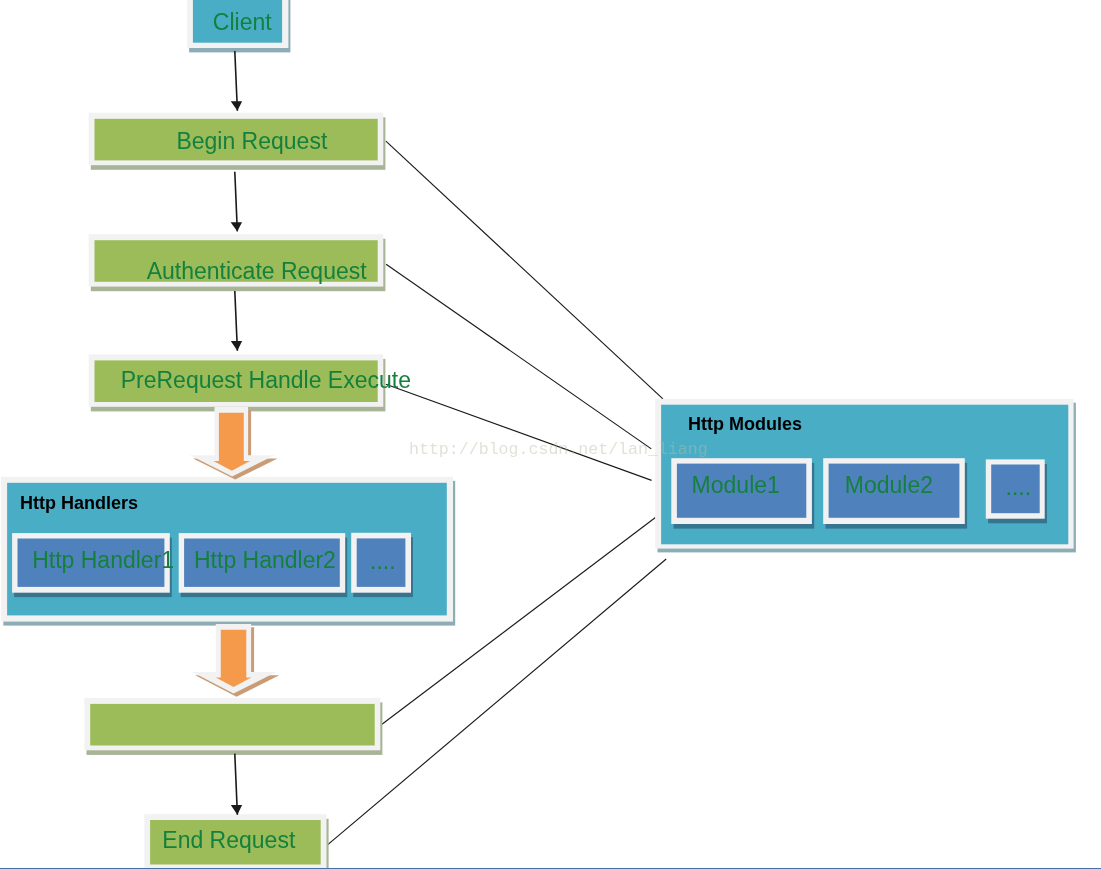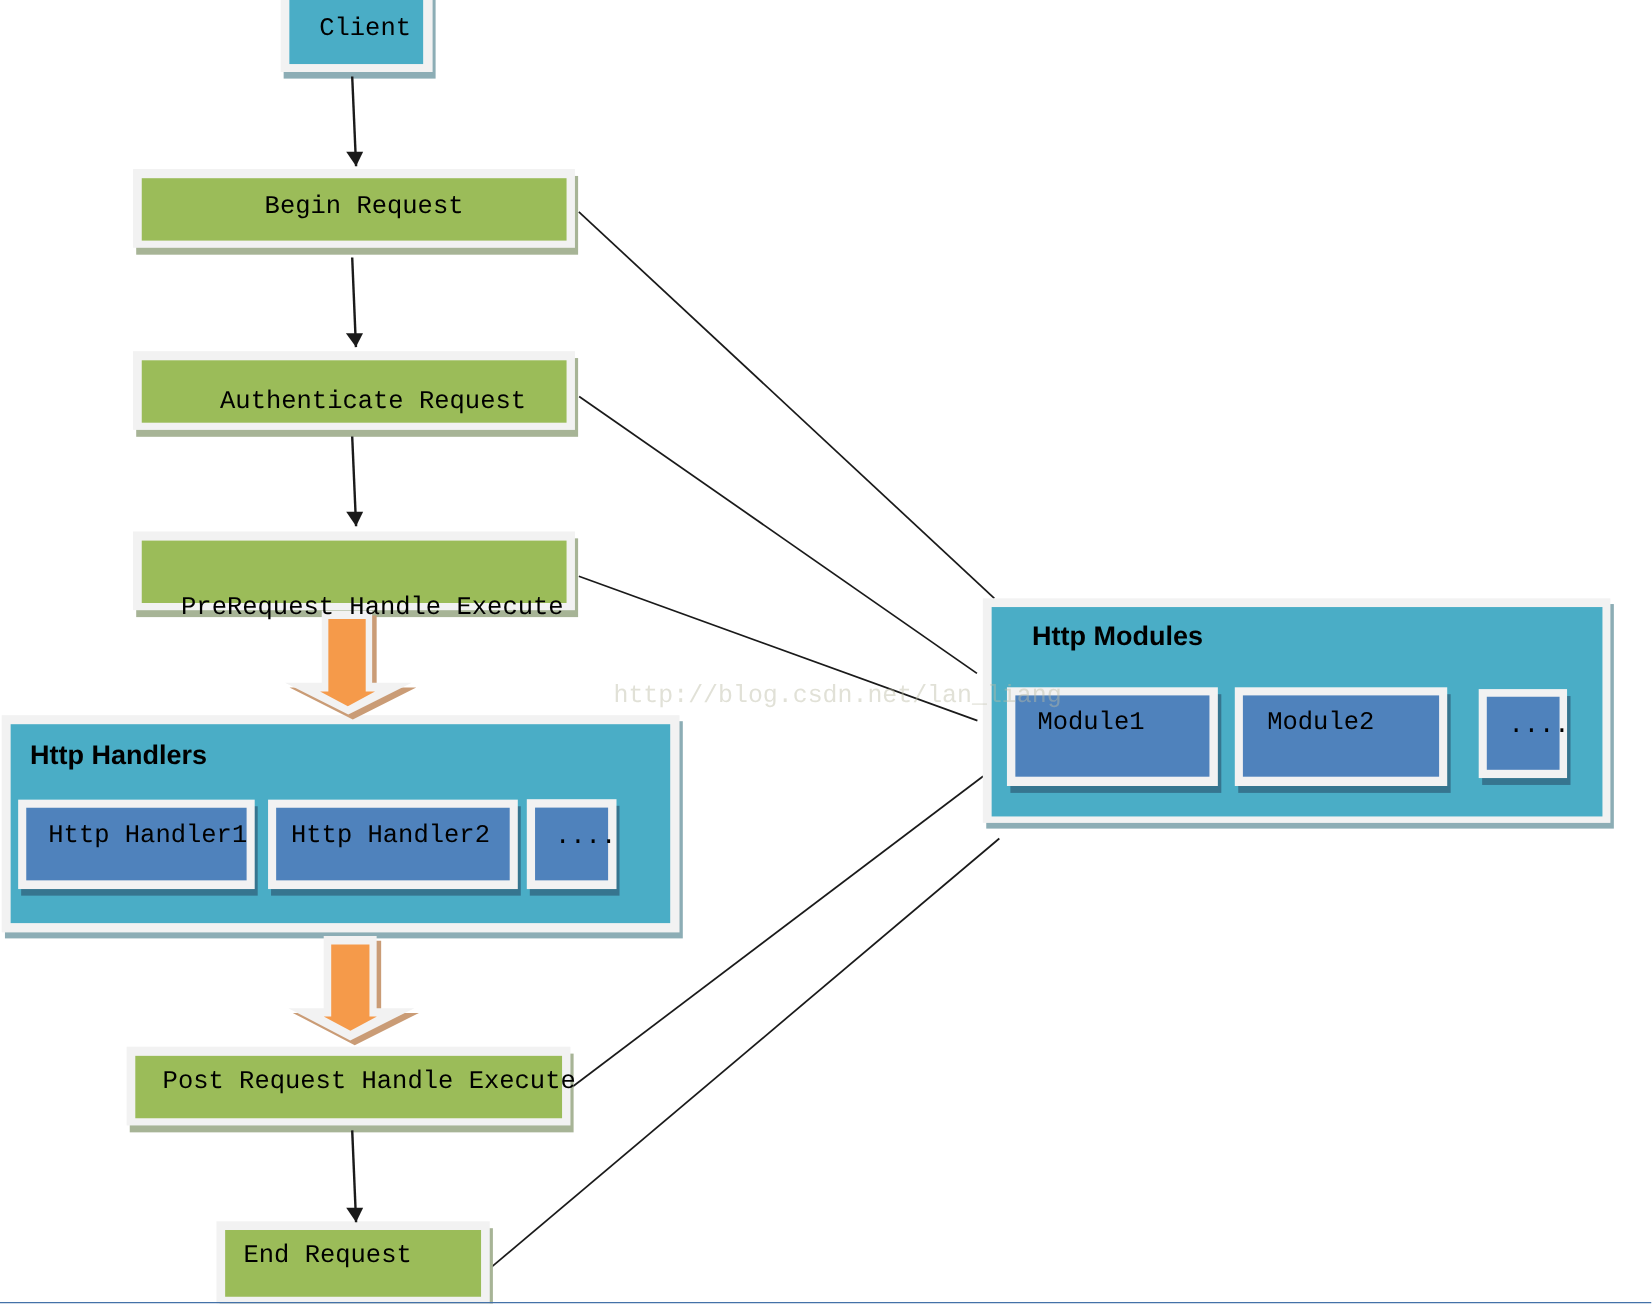--- a/index.html
+++ b/index.html
@@ -4,43 +4,43 @@
 <title>ASP.NET Http Request Pipeline</title>
 <style>
   html,body{margin:0;padding:0;background:#ffffff;}
   body{width:1101px;height:869px;overflow:hidden;
        font-family:"DejaVu Sans",sans-serif;-webkit-font-smoothing:antialiased;}
   #stage{position:relative;width:1101px;height:869px;background:#ffffff;overflow:hidden;}
   svg.layer{position:absolute;left:0;top:0;width:1101px;height:869px;}
   #connectors{z-index:5;}
   #shapes{z-index:10;}
   #labels{position:absolute;left:0;top:0;width:1101px;height:869px;z-index:20;}
-  .lbl{position:absolute;white-space:nowrap;color:#000000;
-       font-family:Liberation Mono, monospace;font-size:17px;line-height:1;}
+  .lbl{position:absolute;white-space:nowrap;color:#15803d;
+       font-family:Liberation Sans, sans-serif;font-size:23px;line-height:1;}
   .ttl{position:absolute;white-space:nowrap;color:#000000;
        font-family:"Liberation Sans",sans-serif;font-weight:bold;font-size:18px;line-height:1;}
   .wm{position:absolute;white-space:nowrap;color:rgba(186,186,163,0.44);
       font-family:"Liberation Mono",monospace;font-size:16.6px;line-height:1;z-index:15;}
 </style>
 </head>
 <body>
 
 <div id="stage">
 
   <svg class="layer" id="connectors" viewBox="0 0 1101 869">
     <g stroke="#1a1a1a" stroke-width="1.15" fill="none">
       <line x1="385.9" y1="141.2" x2="662.9" y2="398.9"></line>
       <line x1="386.1" y1="264.3" x2="651.3" y2="448.9"></line>
       <line x1="385.9" y1="384.2" x2="651.6" y2="480.4"></line>
       <line x1="380.3" y1="725.5" x2="655.4" y2="517.5"></line>
       <line x1="327.2" y1="845.1" x2="666.2" y2="559.0"></line>
     </g>
   </svg>
 
-  <div class="wm" style="left:409.0px;top:456px;">http://blog.csdn.net/lan_liang</div>
+  <div class="wm" style="left:409.0px;top:442px;">http://blog.csdn.net/lan_liang</div>
 
   <svg class="layer" id="shapes" viewBox="0 0 1101 869">
 
     <g>
       <rect x="3.3" y="480.8" width="451.9" height="144.8" fill="#8cadb5"></rect>
       <rect x="1.1" y="476.8" width="451.9" height="144.8" fill="#f2f2f2"></rect>
       <rect x="7.1" y="482.8" width="439.7" height="132.6" fill="#4aadc6"></rect>
     </g>
     <g>
       <rect x="14.1" y="537.5" width="157.7" height="59.6" fill="#36758f"></rect>
@@ -139,22 +139,21 @@
     </g>
 
   </svg>
 
   <div style="position:absolute;left:0;top:867.6px;width:1101px;height:1.4px;background:#4472a8;z-index:30;"></div>
 
   <div id="labels">
     <div class="lbl" style="left:212.8px;top:10.5px;">Client</div>
     <div class="lbl" style="left:176.4px;top:130.0px;">Begin Request</div>
     <div class="lbl" style="left:146.7px;top:260px;">Authenticate Request</div>
-    <div class="lbl" style="left:120.7px;top:369.4px;margin-top:28px;">PreRequest Handle Execute</div>
-    <div class="lbl" style="left:108.4px;top:712.7px;">Post Request Handle Execute</div>
+    <div class="lbl" style="left:120.7px;top:369.4px;">PreRequest Handle Execute</div>
     <div class="lbl" style="left:162.3px;top:829.4px;">End Request</div>
 
     <div class="ttl" style="left:20.0px;top:493.8px;">Http Handlers</div>
     <div class="lbl" style="left:32.2px;top:549.2px;">Http Handler1</div>
     <div class="lbl" style="left:194px;top:549.2px;">Http Handler2</div>
     <div class="lbl" style="left:370.0px;top:550.4px;">....</div>
 
     <div class="ttl" style="left:674.0px;top:415.2px;margin-left:14px;">Http Modules</div>
     <div class="lbl" style="left:691.6px;top:474.2px;">Module1</div>
     <div class="lbl" style="left:844.8px;top:474.2px;">Module2</div>

